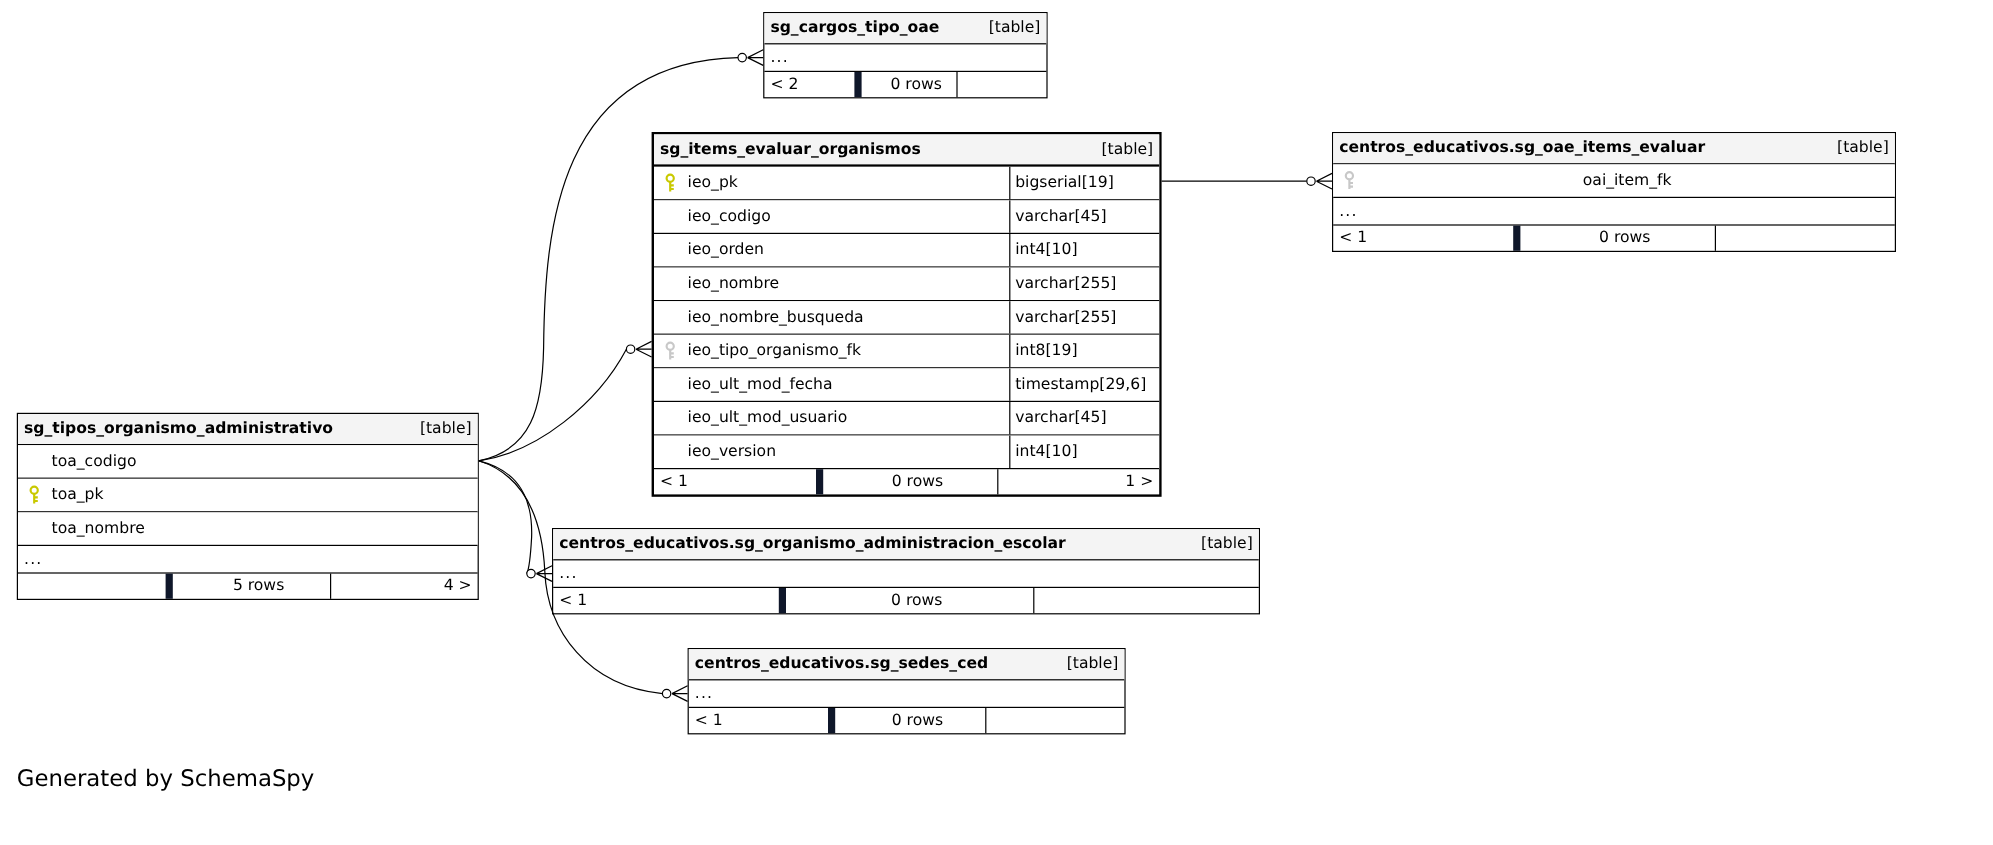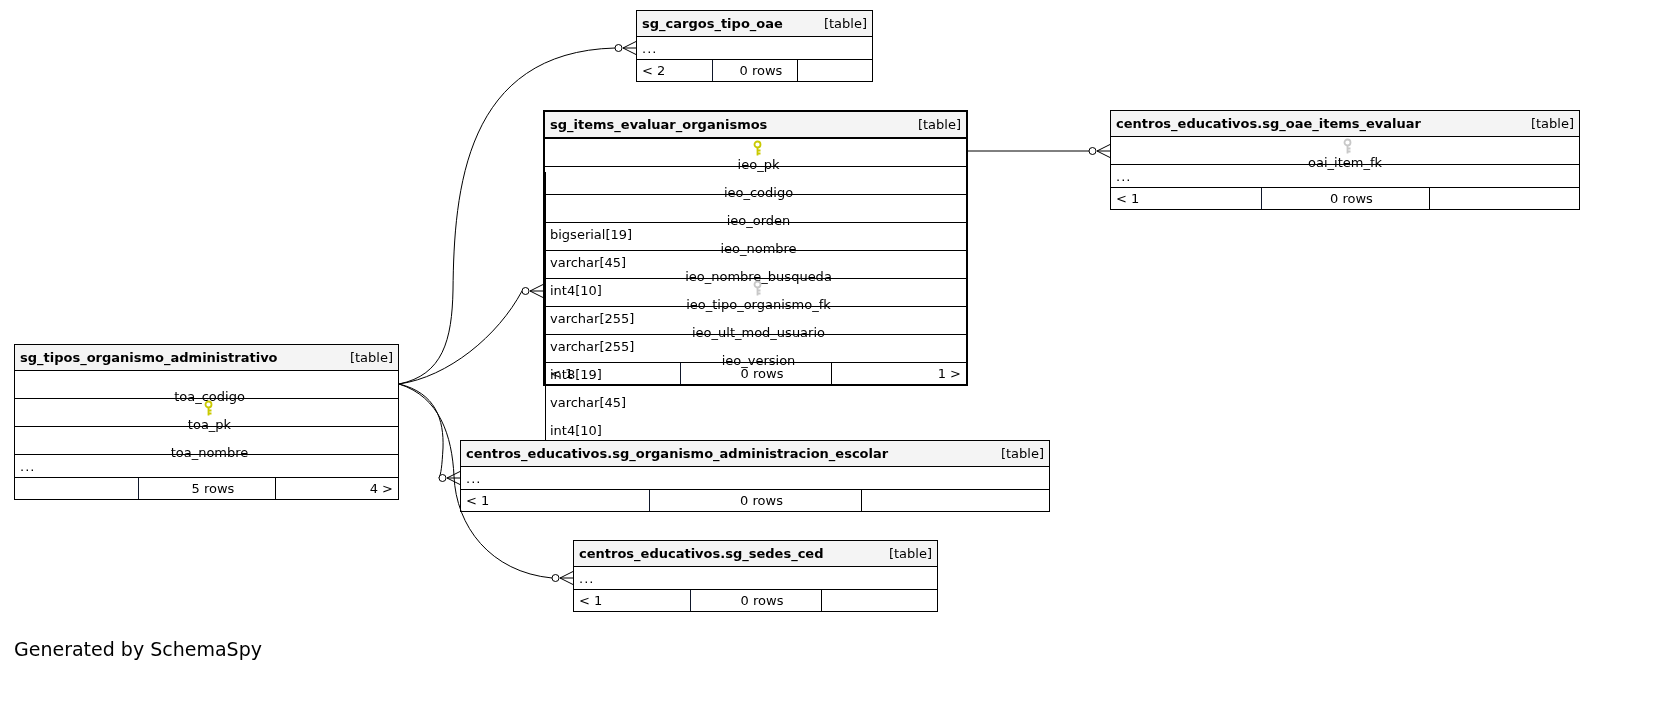--- a/index.html
+++ b/index.html
@@ -28,39 +28,39 @@
     display:flex; justify-content:space-between; align-items:center;
     background:#f4f4f4; padding:0 5px; height:25px;
     border-bottom:1px solid #000;
   }
   .bold .tbl-header { border-bottom-width:2px;gap:16px; }
   .tbl-name { font-weight:bold; white-space:nowrap; }
   .tbl-badge { white-space:nowrap; padding-left:12px; }
 
   .tbl-row {
     display:flex; align-items:center; height:27px;
-    border-bottom:1px solid #000; background:#fff;flex-direction:column;
+    border-bottom:1px solid #000; background:#fff;
   }
   .key-slot { flex:0 0 18px; display:flex; justify-content:center; align-items:center; padding-left:4px; }
   .col-name { padding-left:6px; white-space:nowrap; }
   .center .col-name { flex:1; text-align:center; padding-left:0; }
   .types .col-name { flex:1; }
   .col-type {
     flex:0 0 125px; align-self:stretch; display:flex; align-items:center;
     border-left:1px solid #000; padding-left:4px; box-sizing:border-box; white-space:nowrap;
   }
 
   .ellipsis-row {
     height:22px; display:flex; align-items:center; padding-left:5px;
     border-bottom:1px solid #000; letter-spacing:1px;
   }
   .tbl-footer { display:flex; height:21px; }
   .fc { box-sizing:border-box; display:flex; align-items:center; height:100%; }
   .fc.left  { flex:0 0 32%; padding-left:5px; }
-  .fc.mid   { flex:0 0 36%; border-left:1px solid #0f172a; justify-content:center;padding-left:12px; }
+  .fc.mid   { flex:0 0 36%; border-left:6px solid #0f172a; justify-content:center;padding-left:12px; }
   .fc.right { flex:1 1 auto; border-left:1px solid #000; justify-content:flex-end; padding-right:5px; }
 
   svg.edges { position:absolute; left:0; top:0; z-index:5; pointer-events:none; }
 
   .note { position:absolute; left:14px; top:638px; font-size:19px; }
 </style>
 </head>
 <body>
 
 <div class="canvas">
@@ -121,20 +121,25 @@
               <circle cx="5.5" cy="4.5" r="3"></circle>
               <path d="M5.5 7.5L5.5 15.5M5.5 10.5L8.5 10.5M5.5 13.5L8.5 13.5"></path>
             </g>
           </svg>
         </span>
         <span class="col-name">ieo_tipo_organismo_fk</span>
         <span class="col-type">int8[19]</span>
       </div>
       <div class="tbl-row">
         <span class="key-slot"></span>
+        <span class="col-name">ieo_ult_mod_fecha</span>
+        <span class="col-type">timestamp[29,6]</span>
+      </div>
+      <div class="tbl-row">
+        <span class="key-slot"></span>
         <span class="col-name">ieo_ult_mod_usuario</span>
         <span class="col-type">varchar[45]</span>
       </div>
       <div class="tbl-row">
         <span class="key-slot"></span>
         <span class="col-name">ieo_version</span>
         <span class="col-type">int4[10]</span>
       </div>
       <div class="tbl-footer">
         <span class="fc left">&lt; 1</span>

